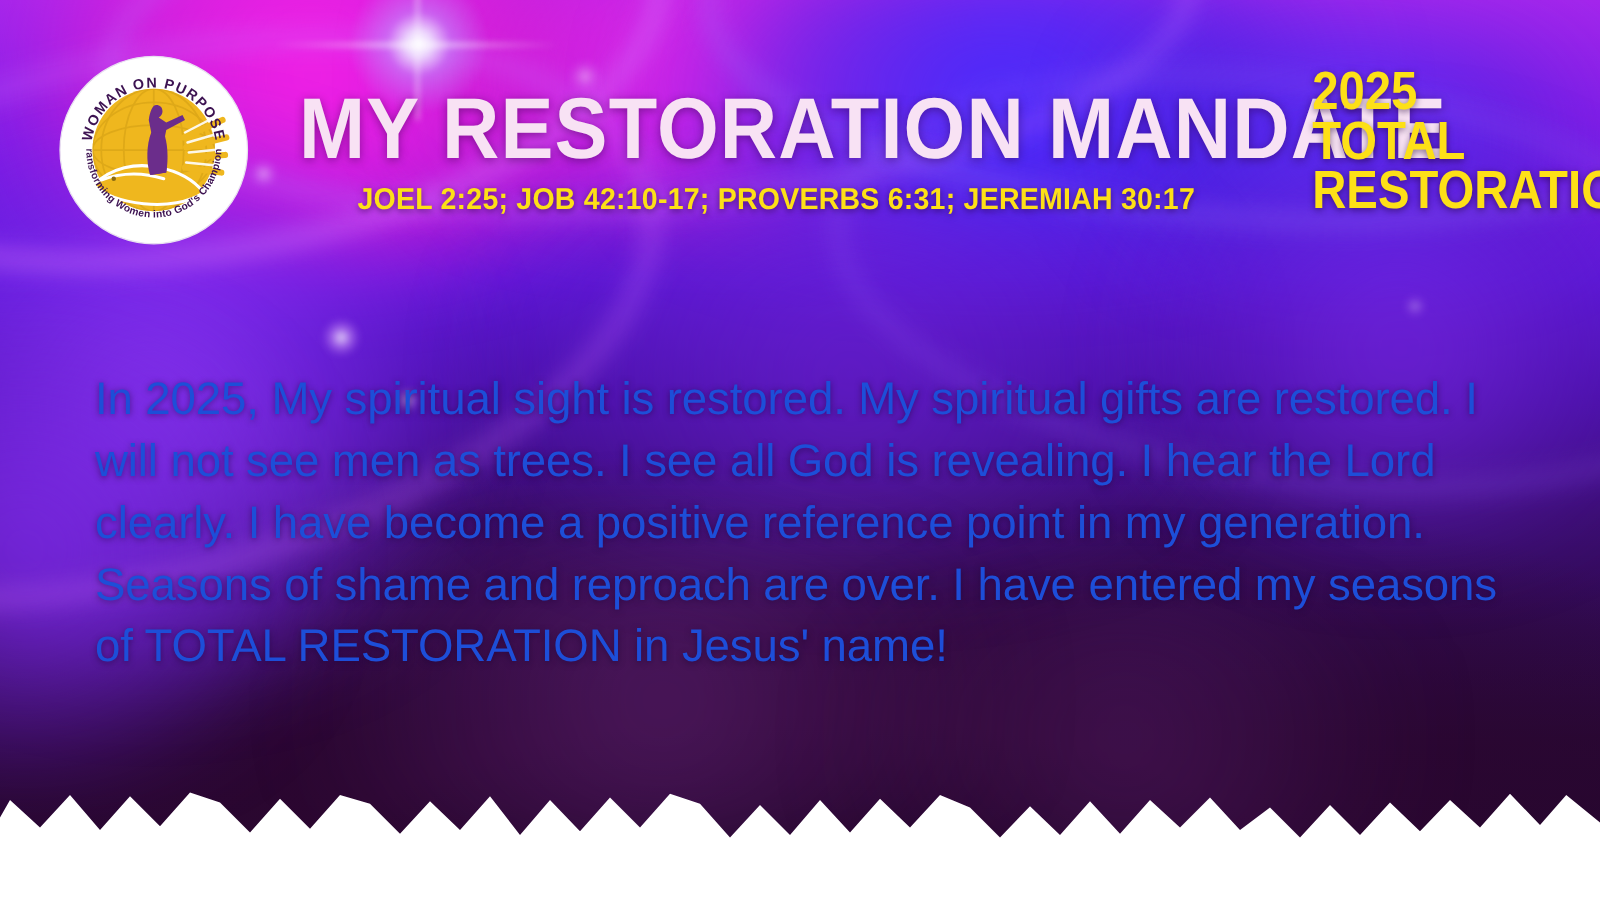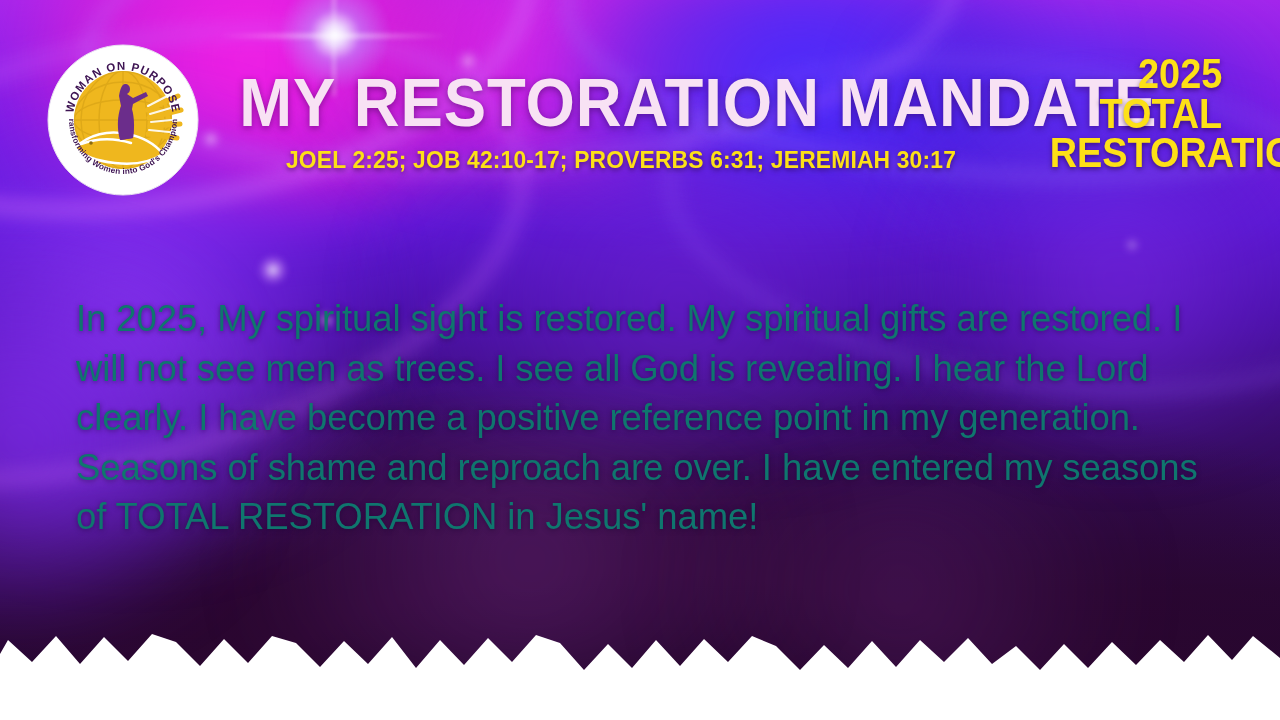--- a/index.html
+++ b/index.html
@@ -141,35 +141,35 @@
     transform:scaleX(.95);
     transform-origin:center;
     text-shadow:0 2px 5px rgba(35,0,55,.6);
     white-space:nowrap;
   }
 
   
   .badge {
     position:absolute; left:1038px; top:54px;
     width:196px;
-    text-align:right;
+    text-align:left;
     color:#fde017;
     font-family:"Liberation Sans Narrow","Liberation Sans", sans-serif;
     font-weight:bold;
     line-height:.92;
     text-shadow:0 2px 6px rgba(30,0,50,.55);
   }
   .badge-line1 { font-size:43px; letter-spacing:0px; transform:scaleX(.88); transform-origin:center; }
   .badge-line2 { font-size:43px; letter-spacing:0px; transform:scaleX(.88); transform-origin:center; }
 
   
   .body-copy {
     position:absolute; left:76px; top:294px;
     width:1130px;
-    color:#0f766e;
+    color:#1d4ed8;
     font-family:"Liberation Sans", sans-serif;
     font-size:36.5px;
     line-height:49.5px;
     letter-spacing:-.1px;
     text-shadow:0 1px 5px rgba(30,0,50,.55);
   }
 </style>
 </head>
 <body>
 

